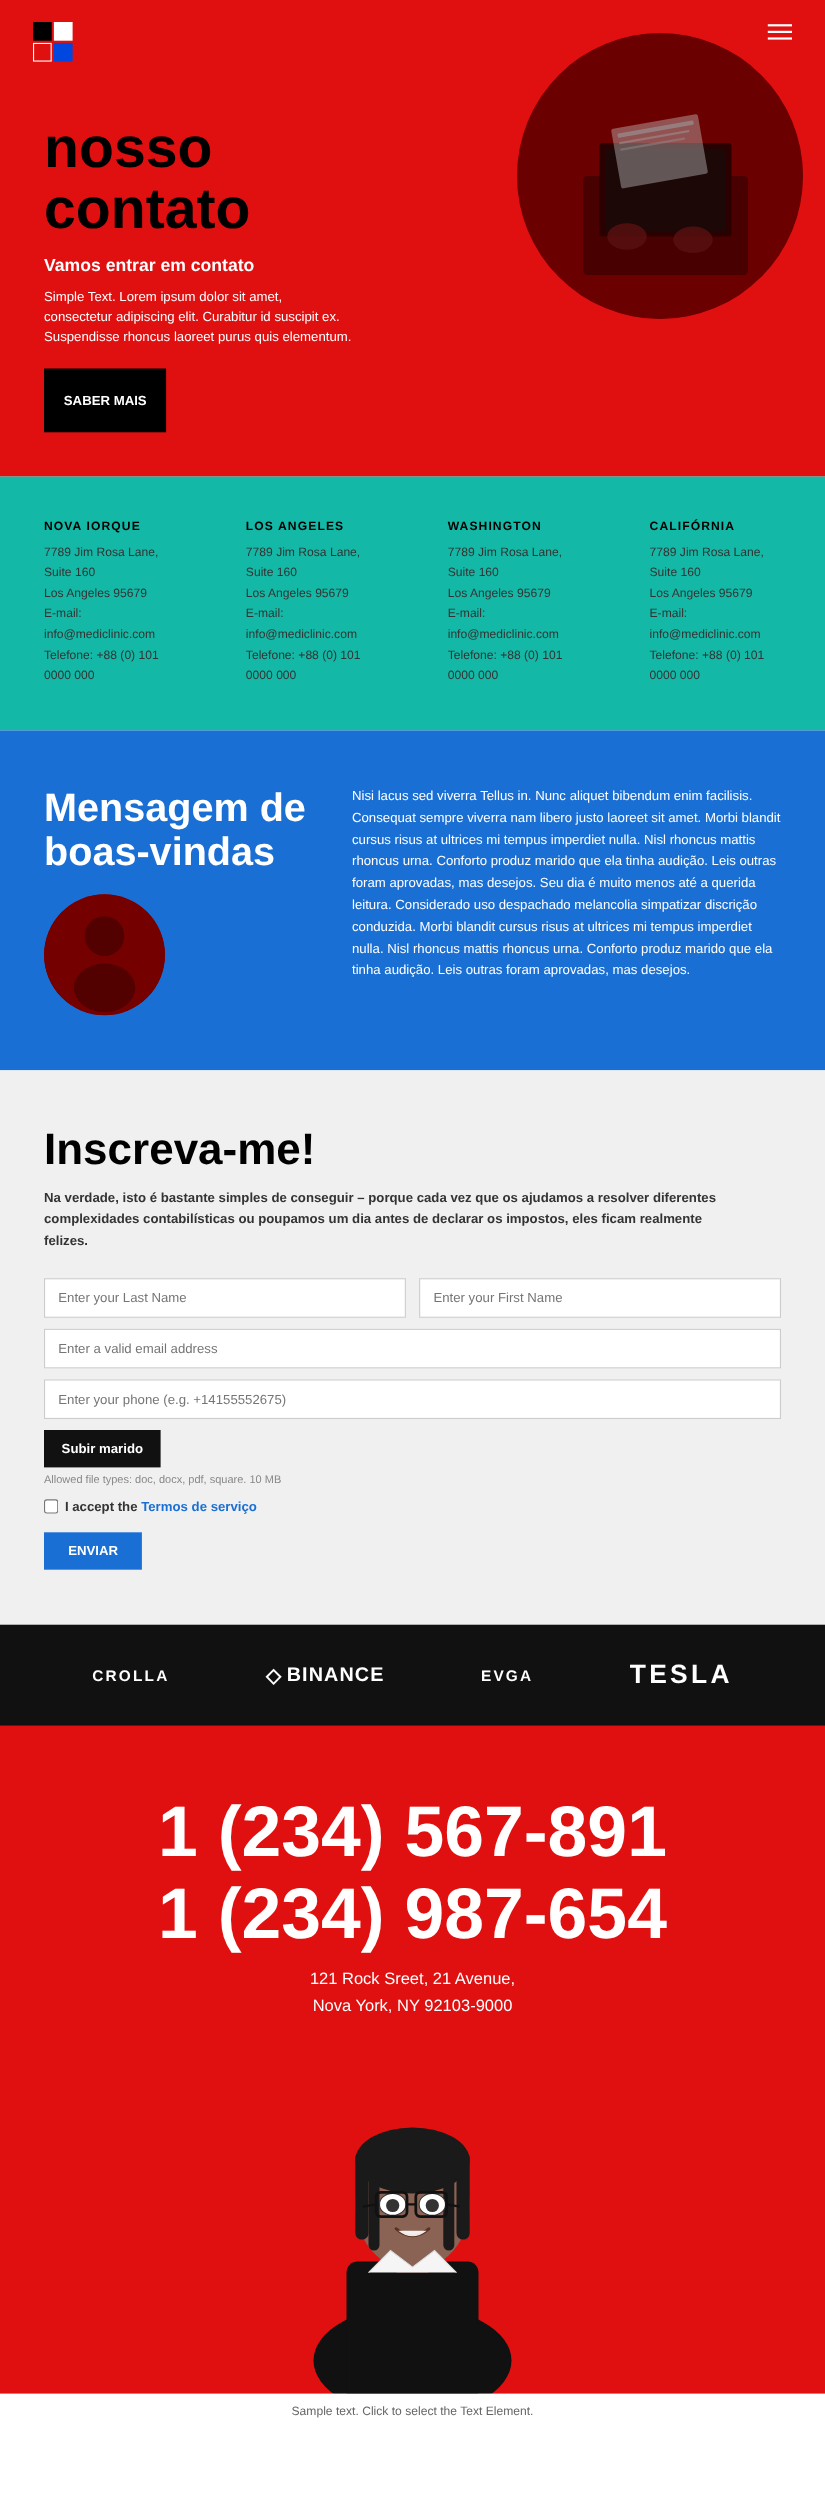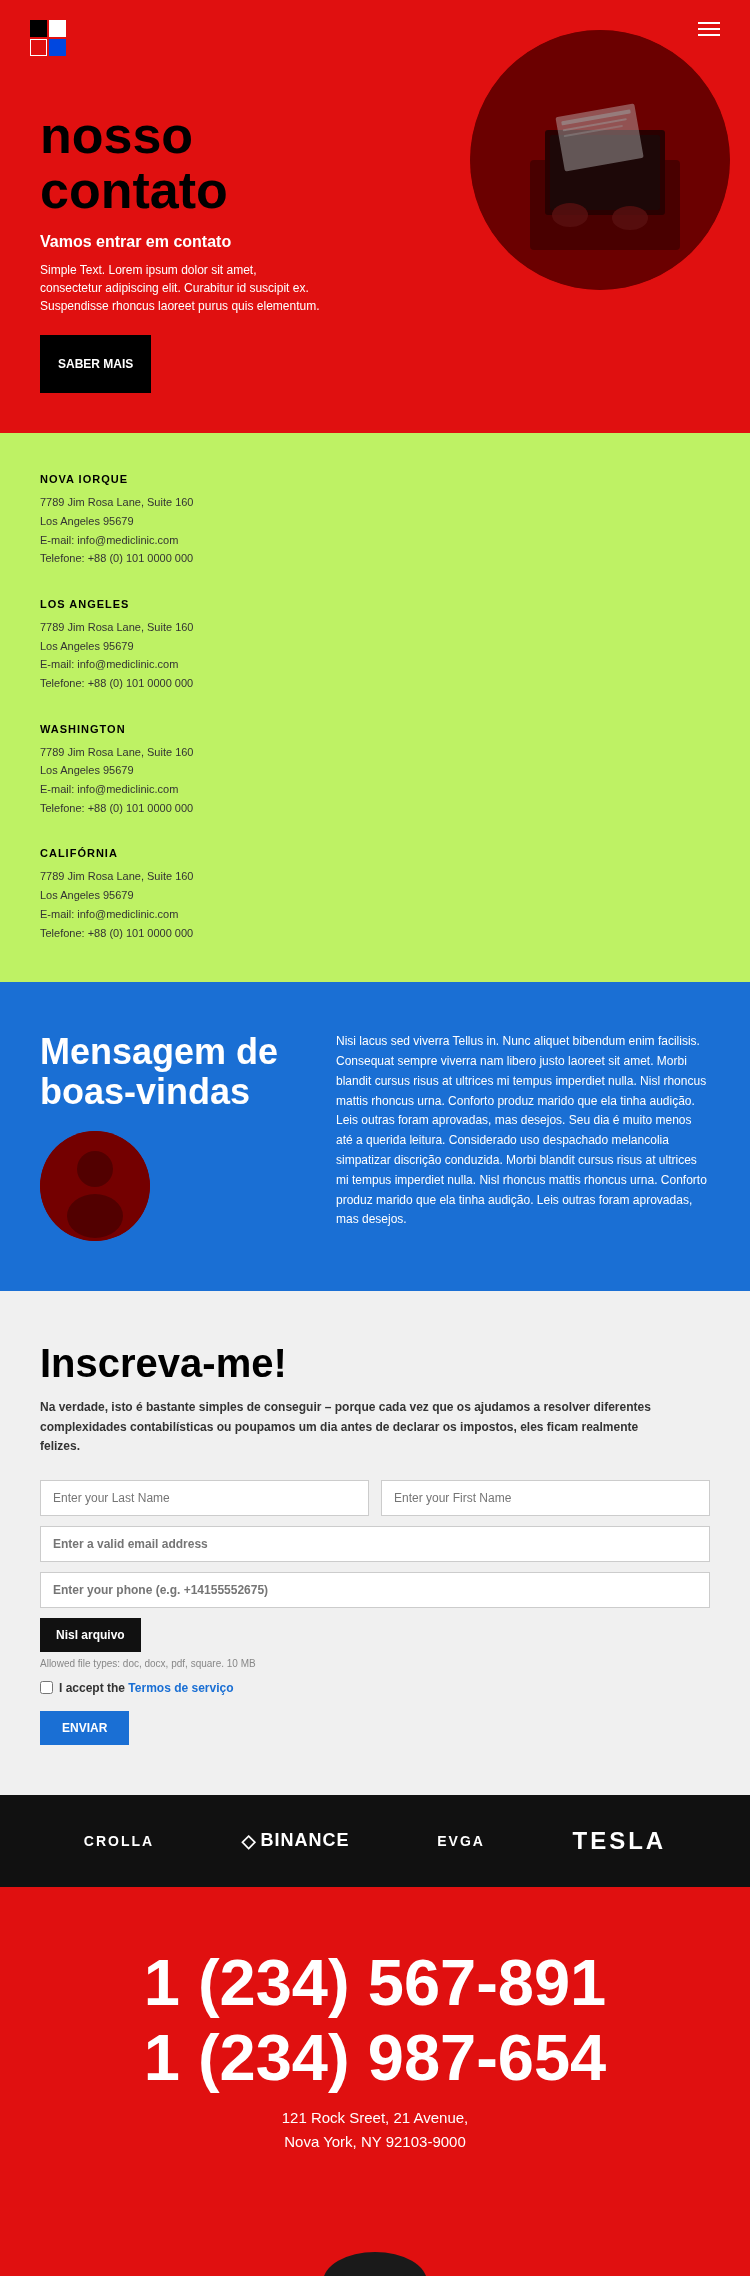--- a/index.html
+++ b/index.html
@@ -97,24 +97,24 @@
       align-items: center;
       justify-content: center;
     }
     .hero-image-circle svg {
       width: 100%;
       height: 100%;
     }
 
     
     .addresses {
-      background: #bef264;
+      background: #14b8a6;
       padding: 40px 40px;
       display: grid;
-      grid-template-columns: 1fr;
+      grid-template-columns: 1fr 1fr 1fr 1fr;
       gap: 30px 64px;
     }
     .address-block h4 {
       font-size: 11px;
       font-weight: 900;
       letter-spacing: 1px;
       color: #000;
       margin-bottom: 8px;
       text-transform: uppercase;
     }
@@ -122,21 +122,21 @@
       font-size: 11px;
       color: #333;
       line-height: 1.7;
     }
 
     
     .blue-section {
       background: #1a6fd4;
       padding: 50px 40px;
       display: flex;
-      gap: 56px;
+      gap: 40px;
       align-items: flex-start;
     }
     .blue-left {
       min-width: 220px;
       max-width: 240px;
     }
     .blue-title {
       font-size: 36px;
       font-weight: 900;
       color: #fff;
@@ -197,21 +197,20 @@
     }
     .form-input-full {
       width: 100%;
       padding: 10px 12px;
       border: 1px solid #ccc;
       background: #fff;
       font-size: 12px;
       color: #999;
       outline: none;
       margin-bottom: 10px;
-      font-weight: bold;
     }
     .upload-btn {
       display: inline-block;
       background: #111;
       color: #fff;
       padding: 10px 16px;
       font-size: 12px;
       font-weight: 700;
       cursor: pointer;
       border: none;
@@ -418,21 +417,21 @@
   <h2 class="form-title">Inscreva-me!</h2>
   <p class="form-desc">Na verdade, isto é bastante simples de conseguir – porque cada vez que os ajudamos a resolver diferentes complexidades contabilísticas ou poupamos um dia antes de declarar os impostos, eles ficam realmente felizes.</p>
 
   <div class="form-row">
     <input class="form-input" type="text" placeholder="Enter your Last Name" style="">
     <input class="form-input" type="text" placeholder="Enter your First Name" style="">
   </div>
   <input class="form-input-full" type="email" placeholder="Enter a valid email address" style="">
   <input class="form-input-full" type="tel" placeholder="Enter your phone (e.g. +14155552675)" style="">
 
-  <button class="upload-btn">Nisl arquivo</button>
+  <button class="upload-btn">Subir marido</button>
   <p class="upload-hint">Allowed file types: doc, docx, pdf, square. 10 MB</p>
 
   <div class="checkbox-row">
     <input type="checkbox" id="terms-cb" style="">
     <label for="terms-cb">
       <span>I accept the </span><a href="#">Termos de serviço</a>
     </label>
   </div>
 
   <button class="enviar-btn">ENVIAR</button>

